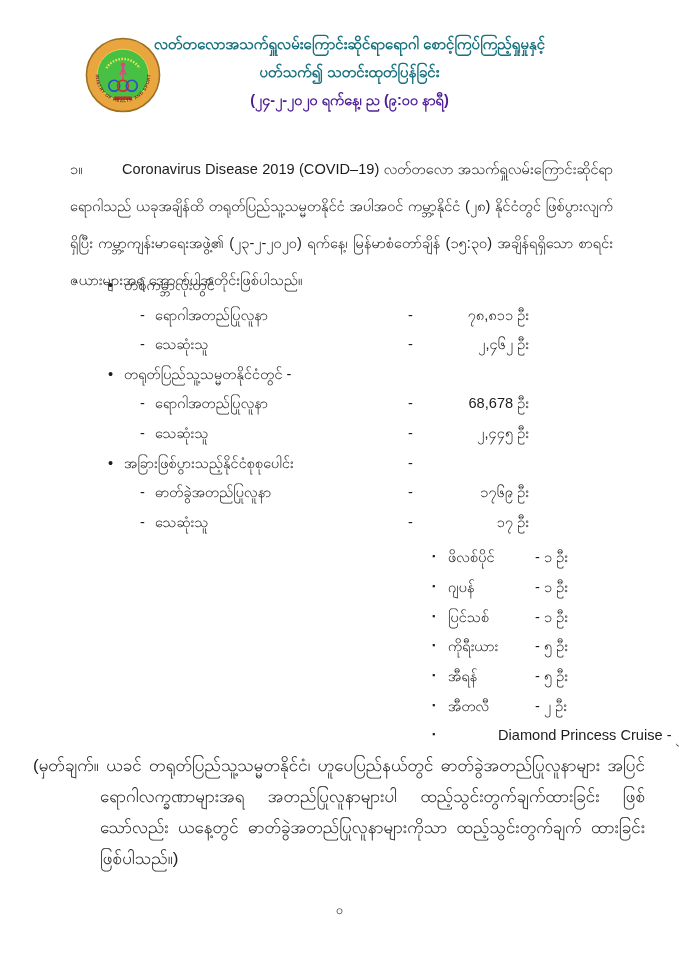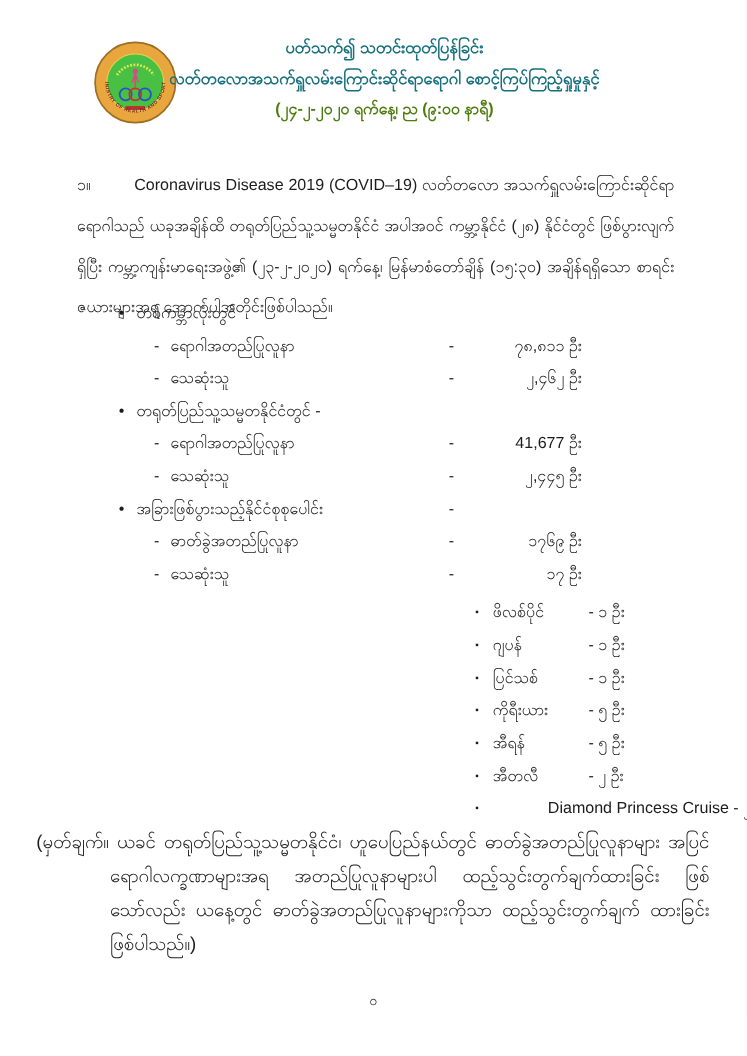--- a/index.html
+++ b/index.html
@@ -10,21 +10,21 @@
     background:#ffffff;
     color:#1c1c1c;
     font-family:"Liberation Sans", sans-serif;
     overflow:hidden;
   }
   
   .logo{position:absolute;left:84px;top:36px;width:78px;height:78px;}
   .hdr{position:absolute;top:30px;left:50px;right:30px;text-align:center;font-weight:bold;}
   .hdr-title{font-size:15.5px;color:#1f4e79;line-height:24px;}
   .hdr-sub{font-size:15px;color:#17707d;line-height:28px;}
-  .hdr-date{font-size:14.5px;color:#4d7c0f;line-height:28px;}
+  .hdr-date{font-size:14.5px;color:#4c1d95;line-height:28px;}
   
   .intro{
     position:absolute;top:151px;left:70px;width:543px;
     font-size:14.6px;line-height:37px;text-align:justify;
   }
   .intro-num{display:inline-block;width:52px;}
   
   .list{position:absolute;top:271px;left:0;width:679px;font-size:14.6px;}
   .row{position:relative;height:29.6px;line-height:29.6px;}
   .b1{position:absolute;left:108px;}
@@ -73,22 +73,22 @@
         <circle cx="49" cy="51" r="5.6" stroke="#2b50c8"></circle>
       </g>
       <path d="M 31 62 L 49 62 L 49 65.5 L 31 65.5 Z" fill="#c03030"></path>
       <text font-size="4.6" font-weight="bold" fill="#7a1f1f" letter-spacing="0.6">
         <textPath href="#arcBottom" startOffset="50%" text-anchor="middle">MINISTRY OF HEALTH AND SPORTS</textPath>
       </text>
     </svg>
   </div>
 
   <div class="hdr">
+    <div class="hdr-sub">လတ်တလောအသက်ရှူလမ်းကြောင်းဆိုင်ရာရောဂါ စောင့်ကြပ်ကြည့်ရှုမှုနှင့်</div>
     <div class="hdr-sub">ပတ်သက်၍ သတင်းထုတ်ပြန်ခြင်း</div>
-    <div class="hdr-sub">လတ်တလောအသက်ရှူလမ်းကြောင်းဆိုင်ရာရောဂါ စောင့်ကြပ်ကြည့်ရှုမှုနှင့်</div>
     <div class="hdr-date">(၂၄-၂-၂၀၂၀ ရက်နေ့၊ ည (၉:၀၀ နာရီ)</div>
   </div>
 
   <div class="intro">
     <span class="intro-num">၁။</span><span>Coronavirus Disease 2019 (COVID–19) လတ်တလော အသက်ရှူလမ်းကြောင်းဆိုင်ရာ ရောဂါသည် ယခုအချိန်ထိ တရုတ်ပြည်သူ့သမ္မတနိုင်ငံ အပါအဝင် ကမ္ဘာ့နိုင်ငံ (၂၈) နိုင်ငံတွင် ဖြစ်ပွားလျက်ရှိပြီး ကမ္ဘာ့ကျန်းမာရေးအဖွဲ့၏ (၂၃-၂-၂၀၂၀) ရက်နေ့၊ မြန်မာစံတော်ချိန် (၁၅:၃၀) အချိန်ရရှိသော စာရင်းဇယားများအရ အောက်ပါအတိုင်းဖြစ်ပါသည်။</span>
   </div>
 
   <div class="list">
 
     <div class="row">
@@ -109,21 +109,21 @@
     </div>
 
     <div class="row">
       <span class="b1">•</span>
       <span class="h1">တရုတ်ပြည်သူ့သမ္မတနိုင်ငံတွင် -</span>
     </div>
     <div class="row">
       <span class="d2">-</span>
       <span class="lbl">ရောဂါအတည်ပြုလူနာ</span>
       <span class="vd">-</span>
-      <span class="val">41,677 ဦး</span>
+      <span class="val">68,678 ဦး</span>
     </div>
     <div class="row">
       <span class="d2">-</span>
       <span class="lbl">သေဆုံးသူ</span>
       <span class="vd">-</span>
       <span class="val">၂,၄၄၅ ဦး</span>
     </div>
 
     <div class="row">
       <span class="b1">•</span>

